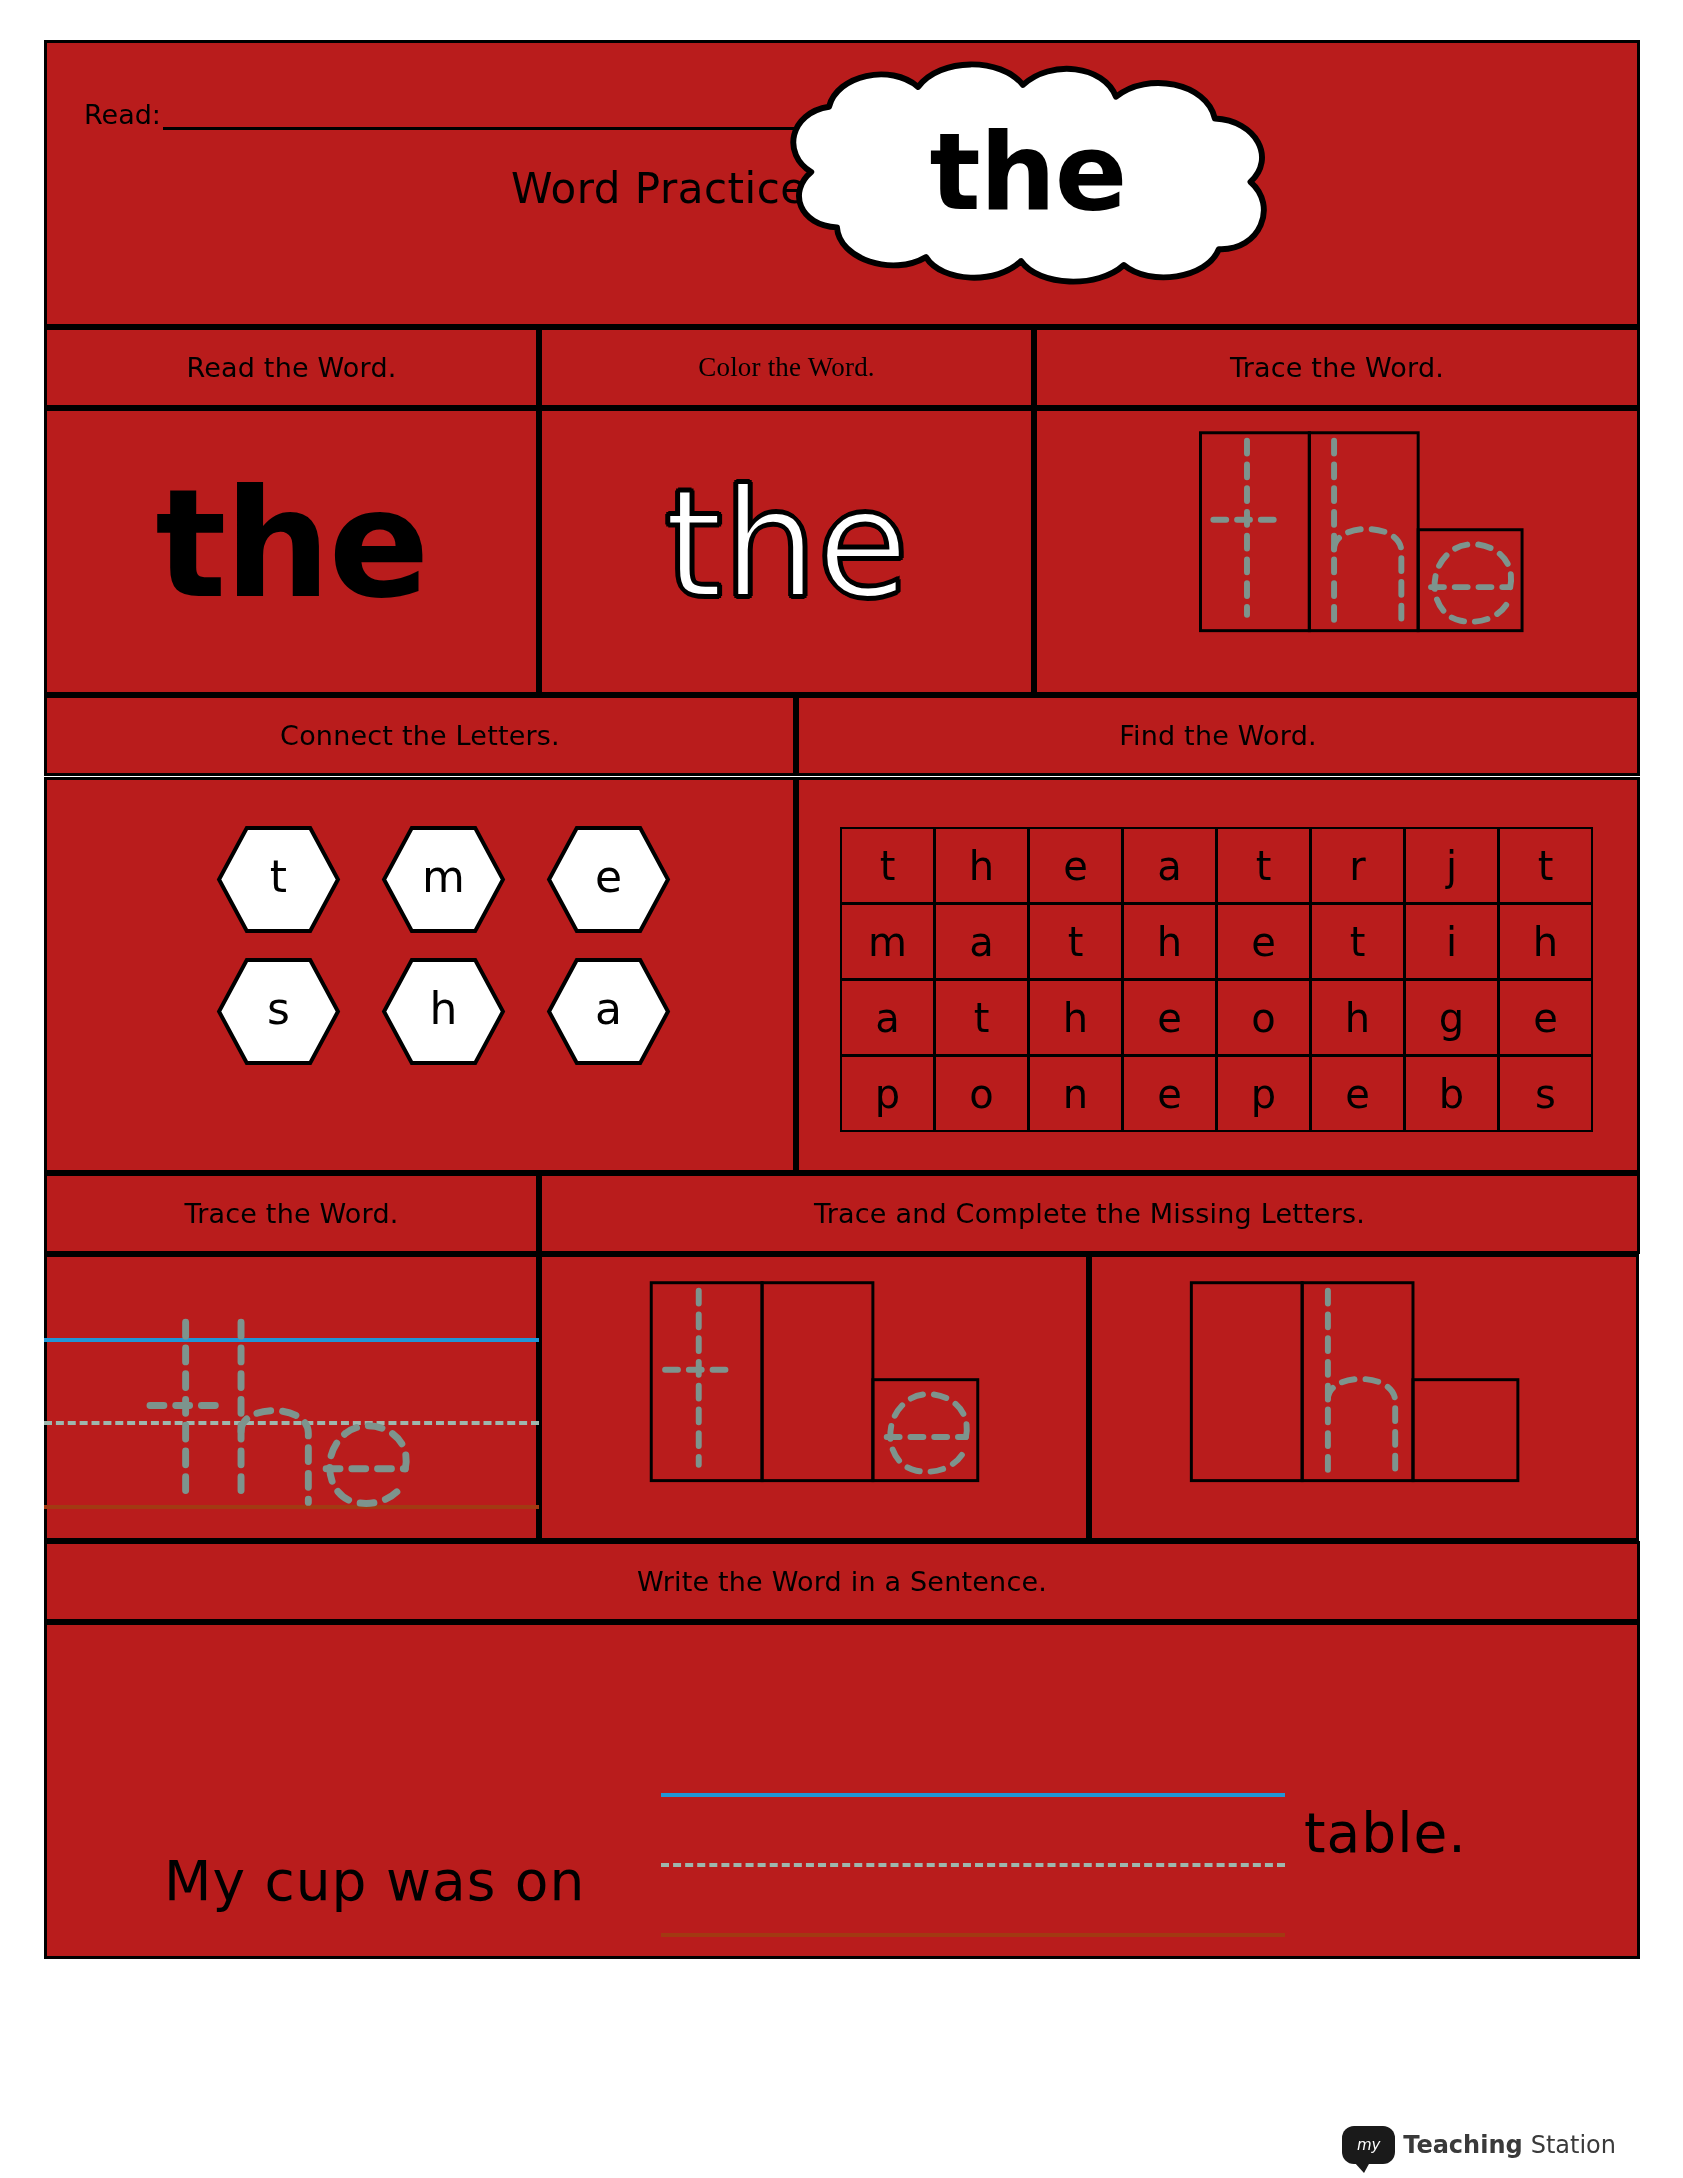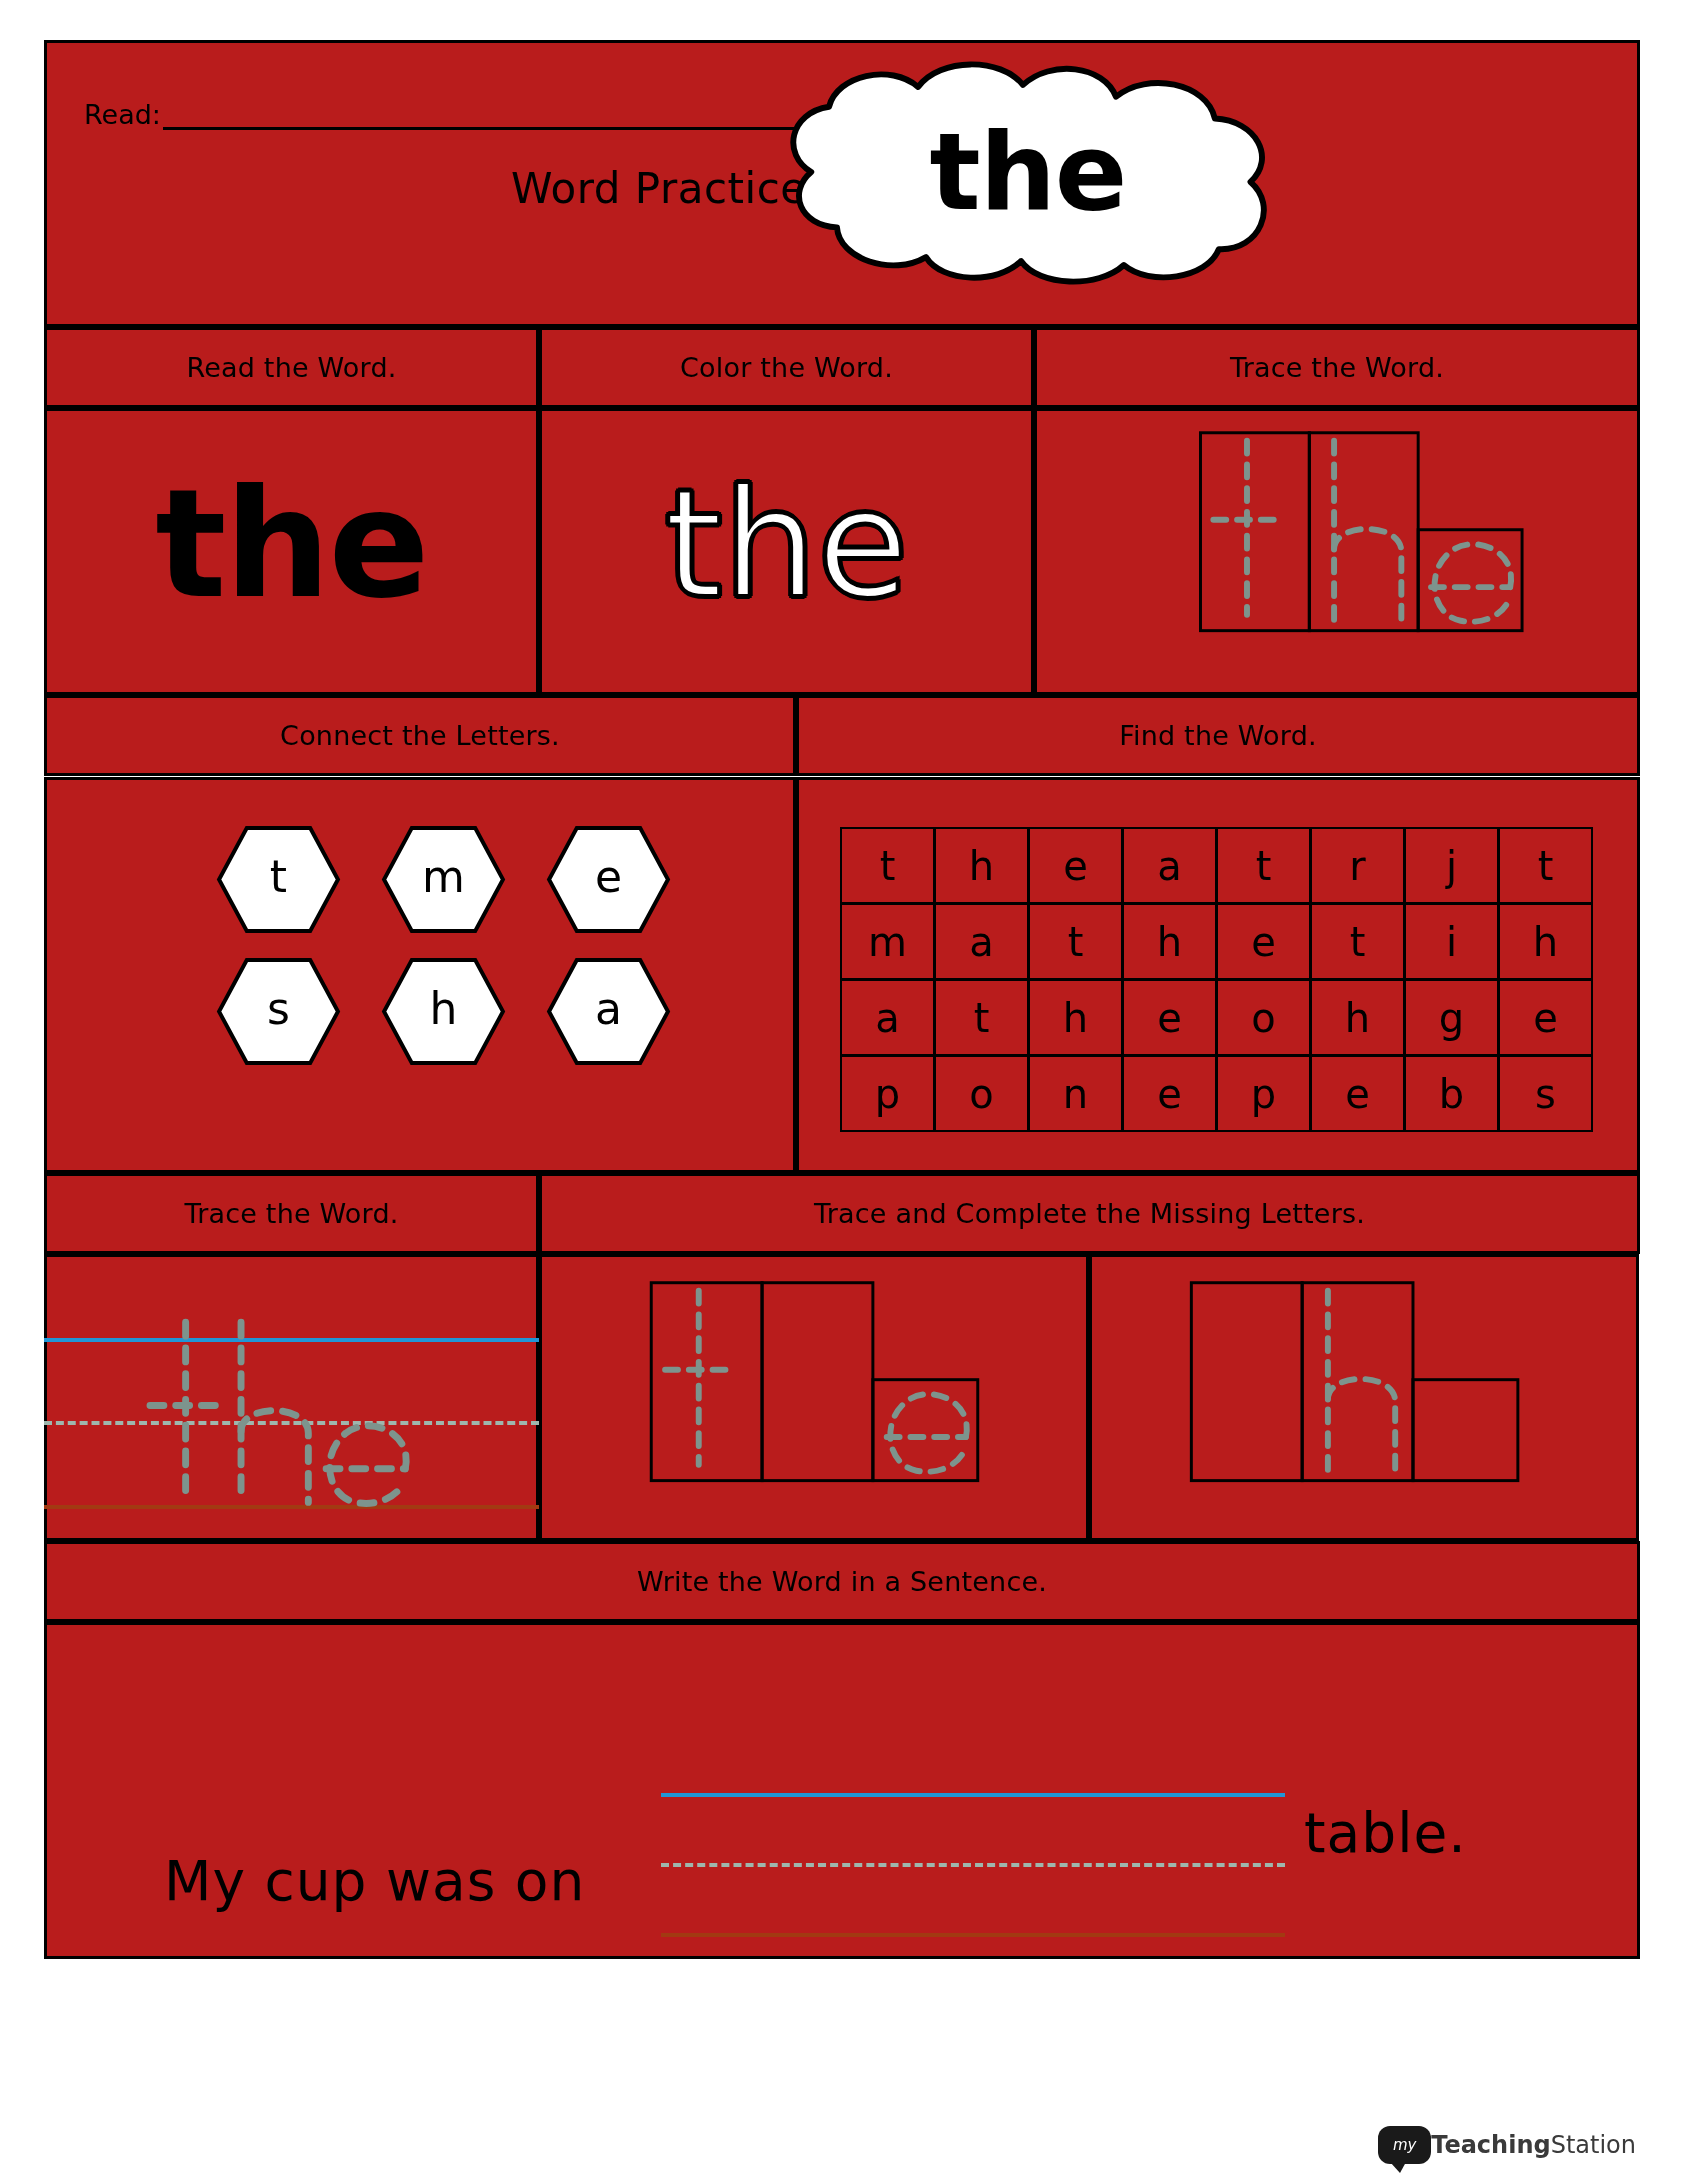--- a/index.html
+++ b/index.html
@@ -150,24 +150,25 @@
   
   .sentence {
     position: absolute;
     font-size: 55px;
     letter-spacing: 1px;
   }
 
   
   .logo {
     position: absolute;
-    right: 4px;
+    right: 24px;
     bottom: -67px;
     display: flex;
     align-items: center;
+    gap: 8px;
     font-size: 24px;
     color: #3a3a3a;
     text-align: right;
   }
   .logo .bubble {
     width: 53px; height: 38px;
     background: #1a1a1a;
     border-radius: 12px;
     color: #fff;
     font-size: 15px;
@@ -212,21 +213,21 @@
                C 470 226, 412 234, 386 212
                C 360 236, 300 234, 282 208
                C 258 232, 202 230, 186 204
                C 152 224, 98 206, 96 174
                C 58 172, 46 138, 70 118 Z" fill="#ffffff" stroke="#000000" stroke-width="6" stroke-linejoin="round"></path>
     </svg>
     <div class="cloud-word">the</div>
   </div>
 
   <div class="bx hdr" style="left:0;top:287px;width:495px;height:81px;">Read the Word.</div>
-  <div class="bx hdr" style="left:495px;top:287px;width:495px;height:81px;">Color the Word.</div>
+  <div class="bx hdr" style="left:495px;top:287px;width:495px;height:81px;font-family:Liberation Serif, serif;">Color the Word.</div>
   <div class="bx hdr" style="left:990px;top:287px;width:606px;height:81px;">Trace the Word.</div>
 
   <div class="bx cell" style="left:0;top:368px;width:495px;height:287px;">
     <span class="word-read">the</span>
   </div>
 
   <div class="bx cell" style="left:495px;top:368px;width:495px;height:287px;">
     <span class="word-outline">the</span>
   </div>
 

